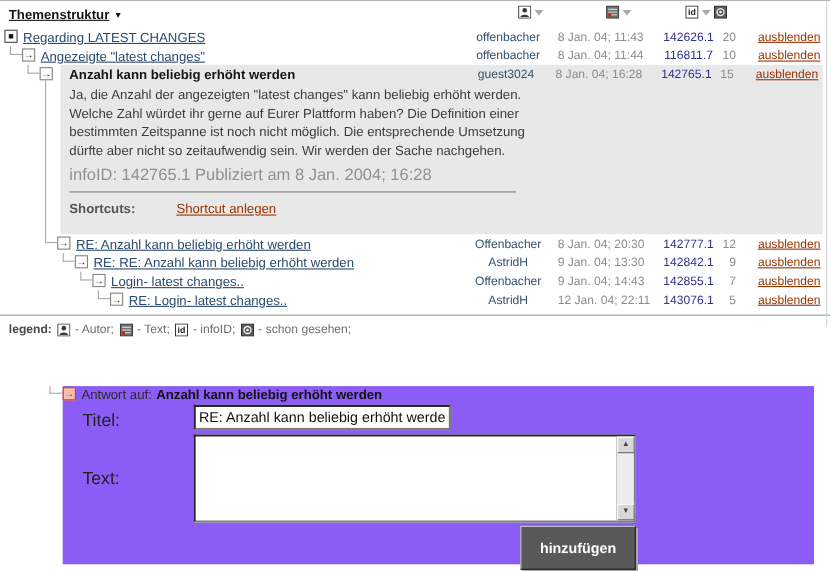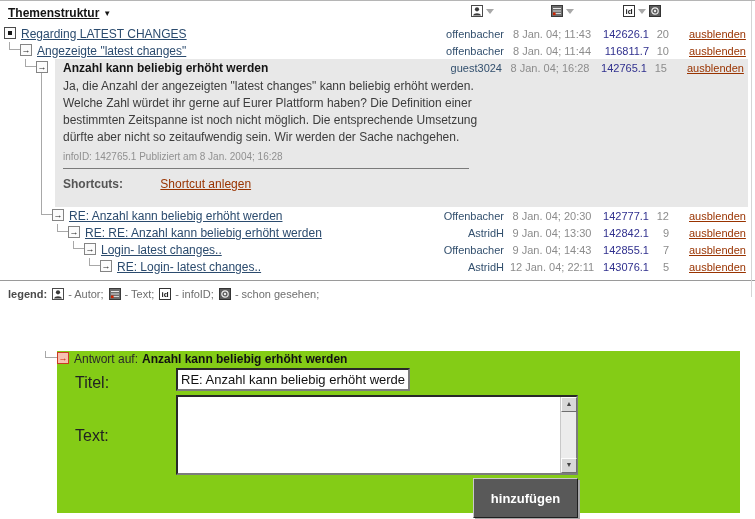--- a/index.html
+++ b/index.html
@@ -18,51 +18,51 @@
 
   
   .t-row { position:relative; height:17px; display:flex; align-items:center; padding-right:6px; font-size:11px; }
   .connector { position:absolute; top:0; width:11px; height:8px; border-left:1px solid #a8a8a8; border-bottom:1px solid #a8a8a8; }
   .node-icon { position:absolute; top:2px; width:12px; height:12px; border:1px solid #848484; background:#fbfbfb; font-size:9px; line-height:10px; text-align:center; color:#222; cursor:pointer; }
   .node-icon::before { content:"\2192"; }
   .node-icon.root { border-color:#4a4a4a; }
   .node-icon.root::before { content:""; position:absolute; left:3px; top:3px; width:4px; height:4px; background:#141414; }
   .t-title { font-size:12px; color:#2b4b6e; text-decoration:underline; white-space:nowrap; cursor:pointer; }
   .cols { margin-left:auto; display:flex; align-items:center; }
-  .col-author { width:84px; text-align:right; color:#33506e; }
-  .col-date   { width:90px; text-align:center; color:#8c8c8c; margin-left:3px; }
-  .col-id     { width:46px; text-align:right; color:#30308e; margin-left:6px; }
+  .col-author { width:84px; text-align:center; color:#33506e; }
+  .col-date   { width:90px; text-align:left; color:#8c8c8c; margin-left:3px; }
+  .col-id     { width:46px; text-align:center; color:#30308e; margin-left:6px; }
   .col-seen   { width:18px; text-align:right; color:#8c8c8c; margin-left:2px; }
   .col-action { width:60px; margin-left:20px; }
   .col-action span { color:#993300; text-decoration:underline; cursor:pointer; }
 
   
   .expanded { position:relative; }
   .exp-vline { position:absolute; left:41px; top:14px; bottom:0; border-left:1px solid #a8a8a8; }
   .exp-connector { position:absolute; left:25px; top:0; width:11px; height:8px; border-left:1px solid #a8a8a8; border-bottom:1px solid #a8a8a8; }
   .exp-icon { position:absolute; left:36px; top:2px; }
   .exp-box { margin-left:55px; margin-right:7px; background:#e8e8e8; padding-bottom:16px; }
   .exp-head { height:17px; display:flex; align-items:center; padding-right:1px; font-size:11px; }
   .exp-title { font-size:12px; font-weight:bold; color:#141414; margin-left:8px; white-space:nowrap; }
   .exp-body { margin:2px 0 0 8px; width:424px; font-size:12px; line-height:17px; color:#3c3c3c; }
-  .exp-meta { margin:5px 0 0 8px; font-size:10px; color:#909090; }
+  .exp-meta { margin:5px 0 0 8px; font-size:15px; color:#909090; }
   .exp-hr { margin:6px 0 0 8px; width:406px; border-top:1px solid #7a7a7a; }
   .exp-shortcuts { margin:8px 0 0 8px; font-size:12px; }
   .sc-label { font-weight:bold; color:#555; }
   .sc-link { margin-left:34px; color:#993300; text-decoration:underline; cursor:pointer; }
 
   
   .sep { margin-top:5px; border-top:1px solid #9a9a9a; }
   .legend { margin:7px 0 0 8px; font-size:11px; color:#6e6e6e; display:flex; align-items:center; }
   .legend-label { font-weight:bold; color:#4a4a4a; margin-right:5px; }
   .legend-item { display:flex; align-items:center; margin-right:5px; }
   .legend-item svg { margin-right:4px; }
 
   
-  .reply-panel { position:absolute; left:57px; top:350px; width:683px; height:162px; background:#84cc16; }
+  .reply-panel { position:absolute; left:57px; top:350px; width:683px; height:162px; background:#8b5cf6; }
   .rp-connector { position:absolute; left:-12px; top:0; width:12px; height:7px; border-left:1px solid #a8a8a8; border-bottom:1px solid #a8a8a8; }
   .rp-icon { position:absolute; left:0; top:1px; width:12px; height:12px; border:1px solid #cc3a22; background:#f6c0b0; color:#cc2200; font-size:9px; line-height:10px; text-align:center; }
   .rp-icon::before { content:"\2192"; }
   .rp-head { position:absolute; left:17px; top:1px; font-size:12px; color:#2a2a2a; white-space:nowrap; }
   .rp-head b { color:#111; margin-left:4px; }
   .rp-label { position:absolute; left:18px; font-size:16px; color:#222; }
   .lbl-titel { top:23px; } .lbl-text { top:76px; }
   .titel-input { position:absolute; left:119px; top:17px; width:234px; height:23px; border:2px inset #7c7c7c; background:#fff; font-family:"Liberation Sans",sans-serif; font-size:13px; padding:1px 3px; color:#111; }
   .text-wrap { position:absolute; left:119px; top:44px; width:402px; height:80px; border:2px inset #7c7c7c; background:#fff; }
   .text-input { display:block; width:calc(100% - 16px); height:100%; border:none; resize:none; outline:none; background:#fff; font-family:"Liberation Sans",sans-serif; font-size:12px; padding:2px 3px; }

